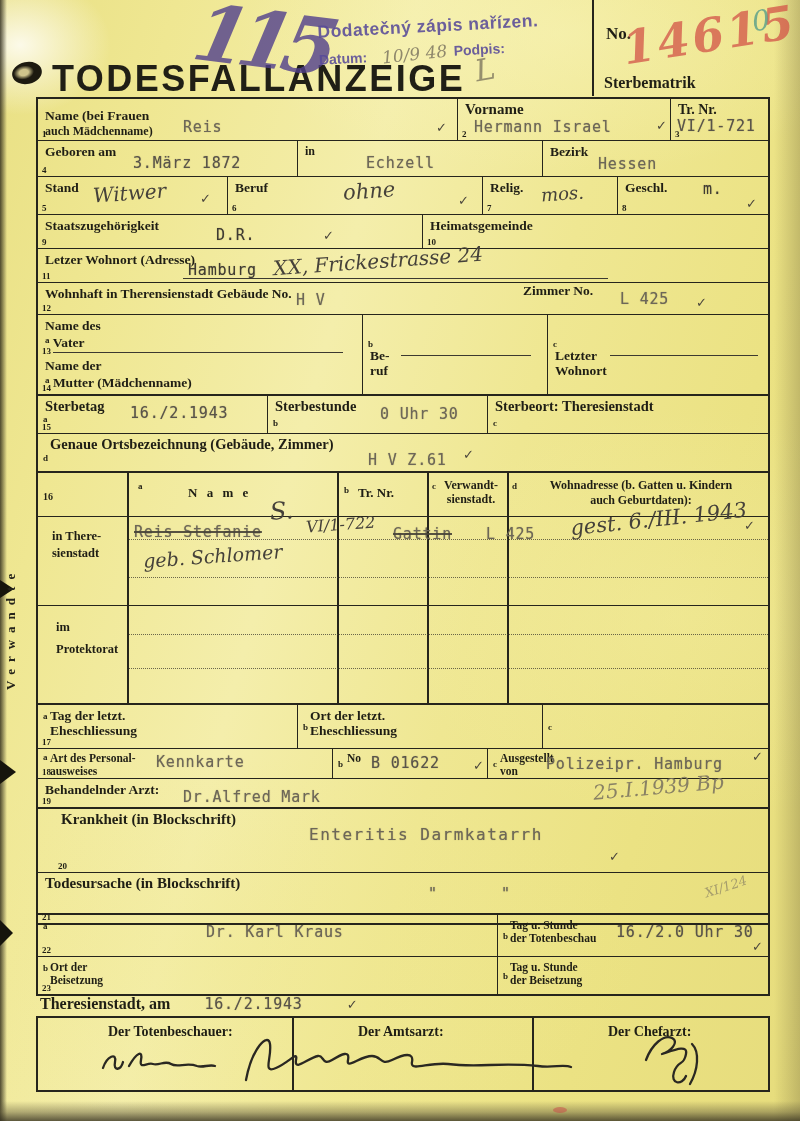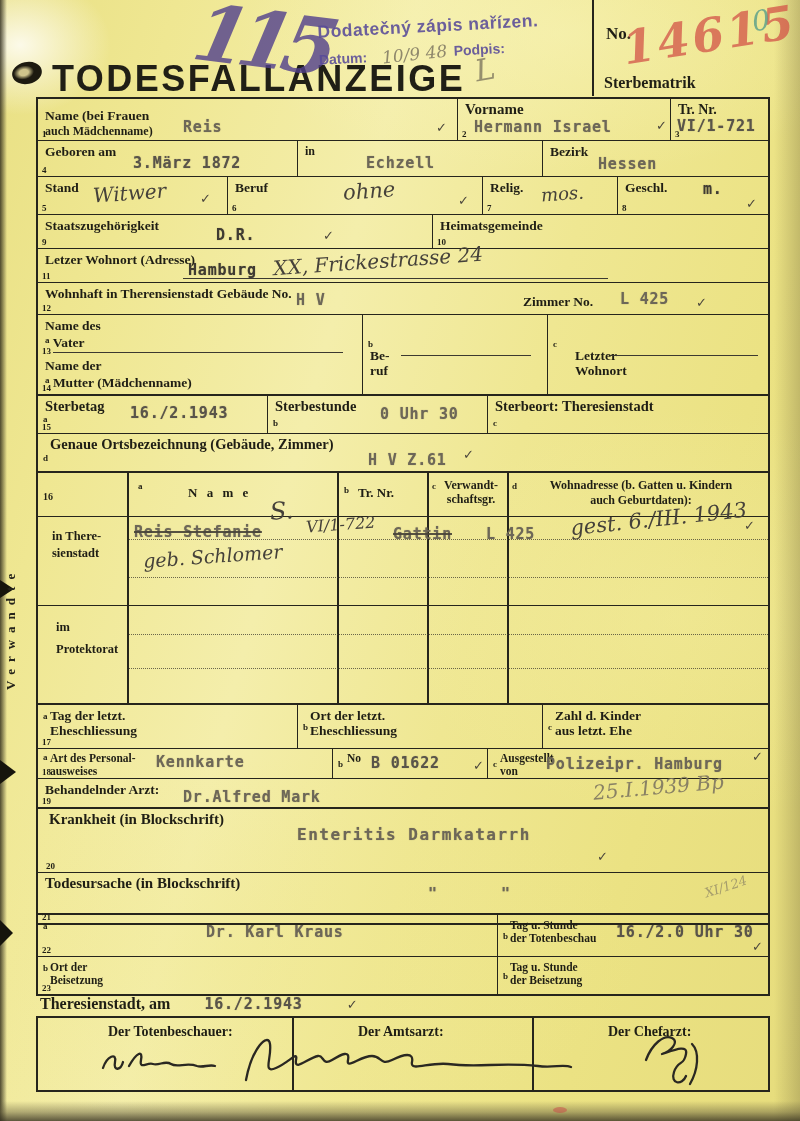--- a/index.html
+++ b/index.html
@@ -51,21 +51,21 @@
   .row{position:relative;}
   .row + .row{border-top:1.5px solid #26251c;}
   .row.thick{border-top-width:2.5px;}
   .cell{position:absolute;top:0;bottom:0;}
   .bl{border-left:1.5px solid #26251c;}
   .lbl{font-weight:bold;font-size:13.5px;line-height:15px;padding:3px 0 0 7px;}
   .lbl.small{font-size:11.5px;line-height:12.5px;}
   .num{position:absolute;left:4px;bottom:1px;font-size:9px;font-weight:bold;}
   .sub{font-size:9px;font-weight:bold;vertical-align:4px;}
   .subabs{position:absolute;font-size:9px;font-weight:bold;}
-  .typed{position:absolute;font-family:"DejaVu Sans Mono",monospace;font-weight:bold;font-size:15px;letter-spacing:.8px;
+  .typed{position:absolute;font-family:"DejaVu Sans Mono",monospace;font-weight:normal;font-size:15px;letter-spacing:.8px;
     color:#59544a;text-shadow:0 0 1px rgba(80,75,62,.55);white-space:nowrap;text-align:right;}
   .typed.dark{color:#3f3b32;}
   .typed.faded{color:#6d6758;}
   .strike{text-decoration:line-through;text-decoration-thickness:2px;text-decoration-color:rgba(70,66,55,.8);}
   .hand{position:absolute;font-family:"DejaVu Serif",serif;font-style:italic;font-size:18px;color:#45413a;
     white-space:nowrap;transform:rotate(-4deg);}
   .pencil{color:rgba(125,117,96,.9);}
   .check{position:absolute;font-family:"DejaVu Sans",sans-serif;font-size:13px;color:#4c473d;}
   .dash{position:absolute;border-bottom:1.5px solid #3c3930;}
   .dotline{position:absolute;border-bottom:1.5px dotted rgba(62,59,46,.75);left:0;}
@@ -174,42 +174,42 @@
       </div>
     </div>
 
     <div class="row" style="height:33px;">
       <div class="cell" style="left:0;width:384px;">
         <div class="lbl">Staatszugehörigkeit</div>
         <span class="num">9</span>
         <span class="typed dark" style="left:178px;top:11px;">D.R.</span>
         <span class="check" style="left:285px;top:13px;">✓</span>
       </div>
-      <div class="cell bl" style="left:384px;width:346px;margin-left:10px;">
+      <div class="cell bl" style="left:384px;width:346px;">
         <div class="lbl">Heimatsgemeinde</div>
         <span class="num">10</span>
       </div>
     </div>
 
     <div class="row" style="height:33px;">
       <div class="cell" style="left:0;width:578px;">
         <div class="lbl">Letzer Wohnort (Adresse)</div>
         <span class="num">11</span>
         <span class="typed dark" style="left:150px;top:12px;">Hamburg</span>
         <span class="hand" style="left:235px;top:0px;font-size:20px;">XX, Frickestrasse 24</span>
         <span class="dash" style="left:145px;right:8px;bottom:3px;"></span>
       </div>
     </div>
 
     <div class="row" style="height:31px;">
       <div class="cell" style="left:0;width:730px;">
         <div class="lbl">Wohnhaft in Therensienstadt Gebäude No.</div>
         <span class="num">12</span>
         <span class="typed faded" style="left:258px;top:8px;">H V</span>
-        <span style="position:absolute;left:485px;top:11px;font-weight:bold;font-size:13.5px;">Zimmer No.</span>
+        <span style="position:absolute;left:485px;top:0;font-weight:bold;font-size:13.5px;">Zimmer No.</span>
         <span class="typed faded" style="left:582px;top:7px;">L 425</span>
         <span class="check" style="left:658px;top:12px;">✓</span>
       </div>
     </div>
 
     <div class="row" style="height:79px;">
       <div class="cell" style="left:0;width:324px;">
         <div class="lbl"><span>Name des</span><br>
           <span class="sub">a</span>
           <span>Vater</span></div>
@@ -221,21 +221,21 @@
         <span class="num">14</span>
       </div>
       <div class="cell bl" style="left:324px;width:185px;">
         <span class="subabs" style="left:5px;top:24px;">b</span>
         <div class="lbl" style="padding-top:33px;"><span>Be-</span><br>
           <span>ruf</span></div>
         <span class="dash" style="left:38px;width:130px;top:40px;"></span>
       </div>
       <div class="cell bl" style="left:509px;width:221px;">
         <span class="subabs" style="left:5px;top:24px;">c</span>
-        <div class="lbl" style="padding-top:33px;margin-left:20px;"><span>Letzter</span><br>
+        <div class="lbl" style="padding-top:33px;"><span>Letzter</span><br>
           <span>Wohnort</span></div>
         <span class="dash" style="left:62px;width:148px;top:40px;"></span>
       </div>
     </div>
 
     <div class="row thick" style="height:37px;">
       <div class="cell" style="left:0;width:229px;">
         <div class="lbl" style="font-size:14.5px;">Sterbetag</div>
         <span class="subabs" style="left:5px;bottom:9px;">a</span>
         <span class="num">15</span>
@@ -270,21 +270,21 @@
       <div style="position:absolute;left:0;right:0;top:132px;border-top:1.5px solid #26251c;"></div>
       <span class="subabs" style="left:5px;top:18px;font-size:10px;">16</span>
 
       <span class="subabs" style="left:100px;top:8px;">a</span>
       <span style="position:absolute;left:150px;top:12px;font-weight:bold;font-size:13px;letter-spacing:3px;">N a m e</span>
       <span class="subabs" style="left:306px;top:12px;">b</span>
       <span style="position:absolute;left:320px;top:12px;font-weight:bold;font-size:13px;">Tr. Nr.</span>
       <span class="subabs" style="left:394px;top:8px;">c</span>
       <div style="position:absolute;left:398px;top:5px;width:70px;text-align:center;font-weight:bold;font-size:12px;line-height:14px;">
         <span>Verwandt-</span><br>
-        <span>schaftsgr.</span>
+        <span>sienstadt.</span>
       </div>
       <span class="subabs" style="left:474px;top:8px;">d</span>
       <div style="position:absolute;left:480px;top:5px;width:246px;text-align:center;font-weight:bold;font-size:12px;line-height:15px;">
         <span>Wohnadresse (b. Gatten u. Kindern</span><br>
         <span>auch Geburtdaten):</span>
       </div>
 
       <div style="position:absolute;left:14px;top:55px;font-weight:bold;font-size:12.5px;line-height:17px;">
         <span>in There-</span><br>
         <span>sienstadt</span>
@@ -316,22 +316,20 @@
           <span>Eheschliessung</span></div>
         <span class="num">17</span>
       </div>
       <div class="cell bl" style="left:259px;width:245px;">
         <span class="subabs" style="left:5px;top:17px;">b</span>
         <div class="lbl" style="padding-left:12px;"><span>Ort der letzt.</span><br>
           <span>Eheschliessung</span></div>
       </div>
       <div class="cell bl" style="left:504px;width:226px;">
         <span class="subabs" style="left:5px;top:17px;">c</span>
-        <div class="lbl" style="padding-left:12px;"><span>Zahl d. Kinder</span><br>
-          <span>aus letzt. Ehe</span></div>
       </div>
     </div>
 
     <div class="row" style="height:29px;">
       <div class="cell" style="left:0;width:294px;">
         <span class="subabs" style="left:5px;top:3px;">a</span>
         <div class="lbl small" style="padding-left:12px;"><span>Art des Personal-</span><br>
           <span>ausweises</span></div>
         <span class="num">18</span>
         <span class="typed faded" style="left:118px;top:4px;">Kennkarte</span>
@@ -354,21 +352,21 @@
     <div class="row" style="height:28px;">
       <div class="cell" style="left:0;width:730px;">
         <div class="lbl">Behandelnder Arzt:</div>
         <span class="num">19</span>
         <span class="typed faded" style="left:145px;top:9px;">Dr.Alfred Mark</span>
         <span class="hand pencil" style="left:555px;top:-4px;font-size:20px;transform:rotate(-5deg);">25.I.1939 Bp</span>
       </div>
     </div>
 
     <div class="row thick" style="height:63px;">
-      <div class="cell" style="left:4px;width:730px;">
+      <div class="cell" style="left:16px;width:730px;">
         <div class="lbl" style="font-size:15px;">Krankheit (in Blockschrift)</div>
         <span class="num">20</span>
         <span class="typed faded" style="left:255px;top:16px;font-size:16px;letter-spacing:1.5px;">Enteritis Darmkatarrh</span>
         <span class="check" style="left:555px;top:40px;">✓</span>
       </div>
     </div>
 
     <div class="row" style="height:50px;">
       <div class="cell" style="left:0;width:730px;">
         <div class="lbl" style="font-size:15px;">Todesursache (in Blockschrift)</div>

